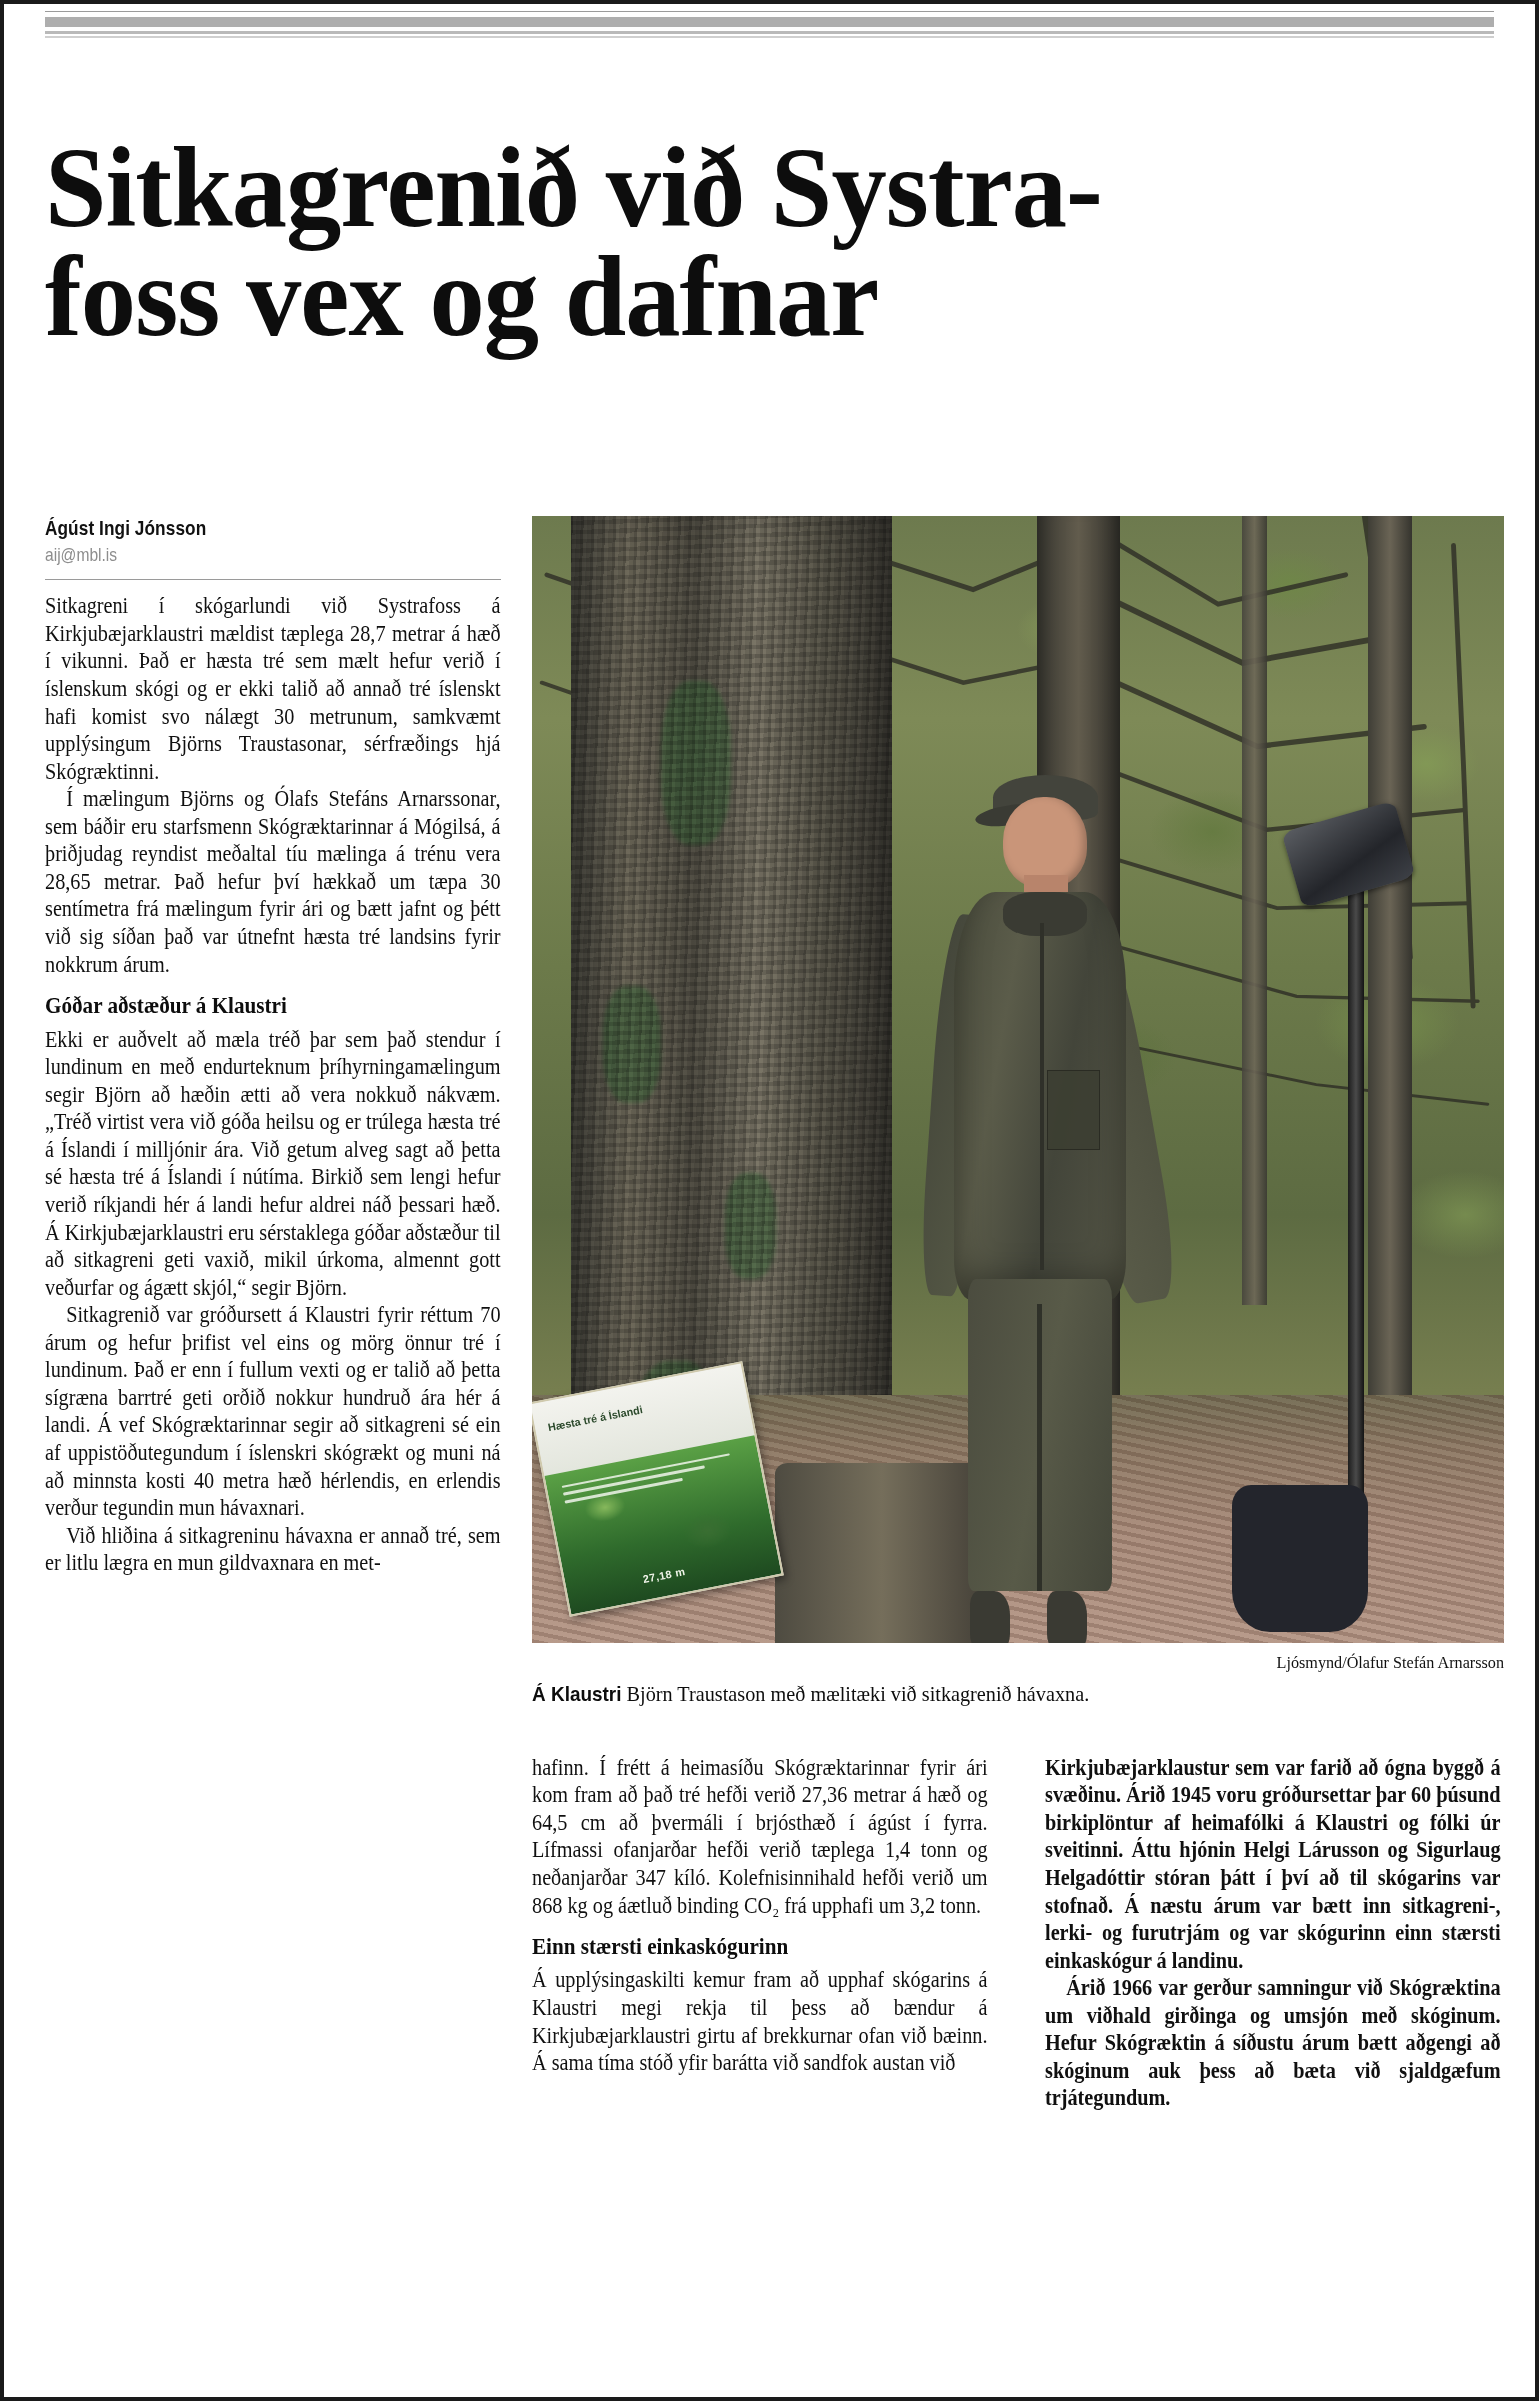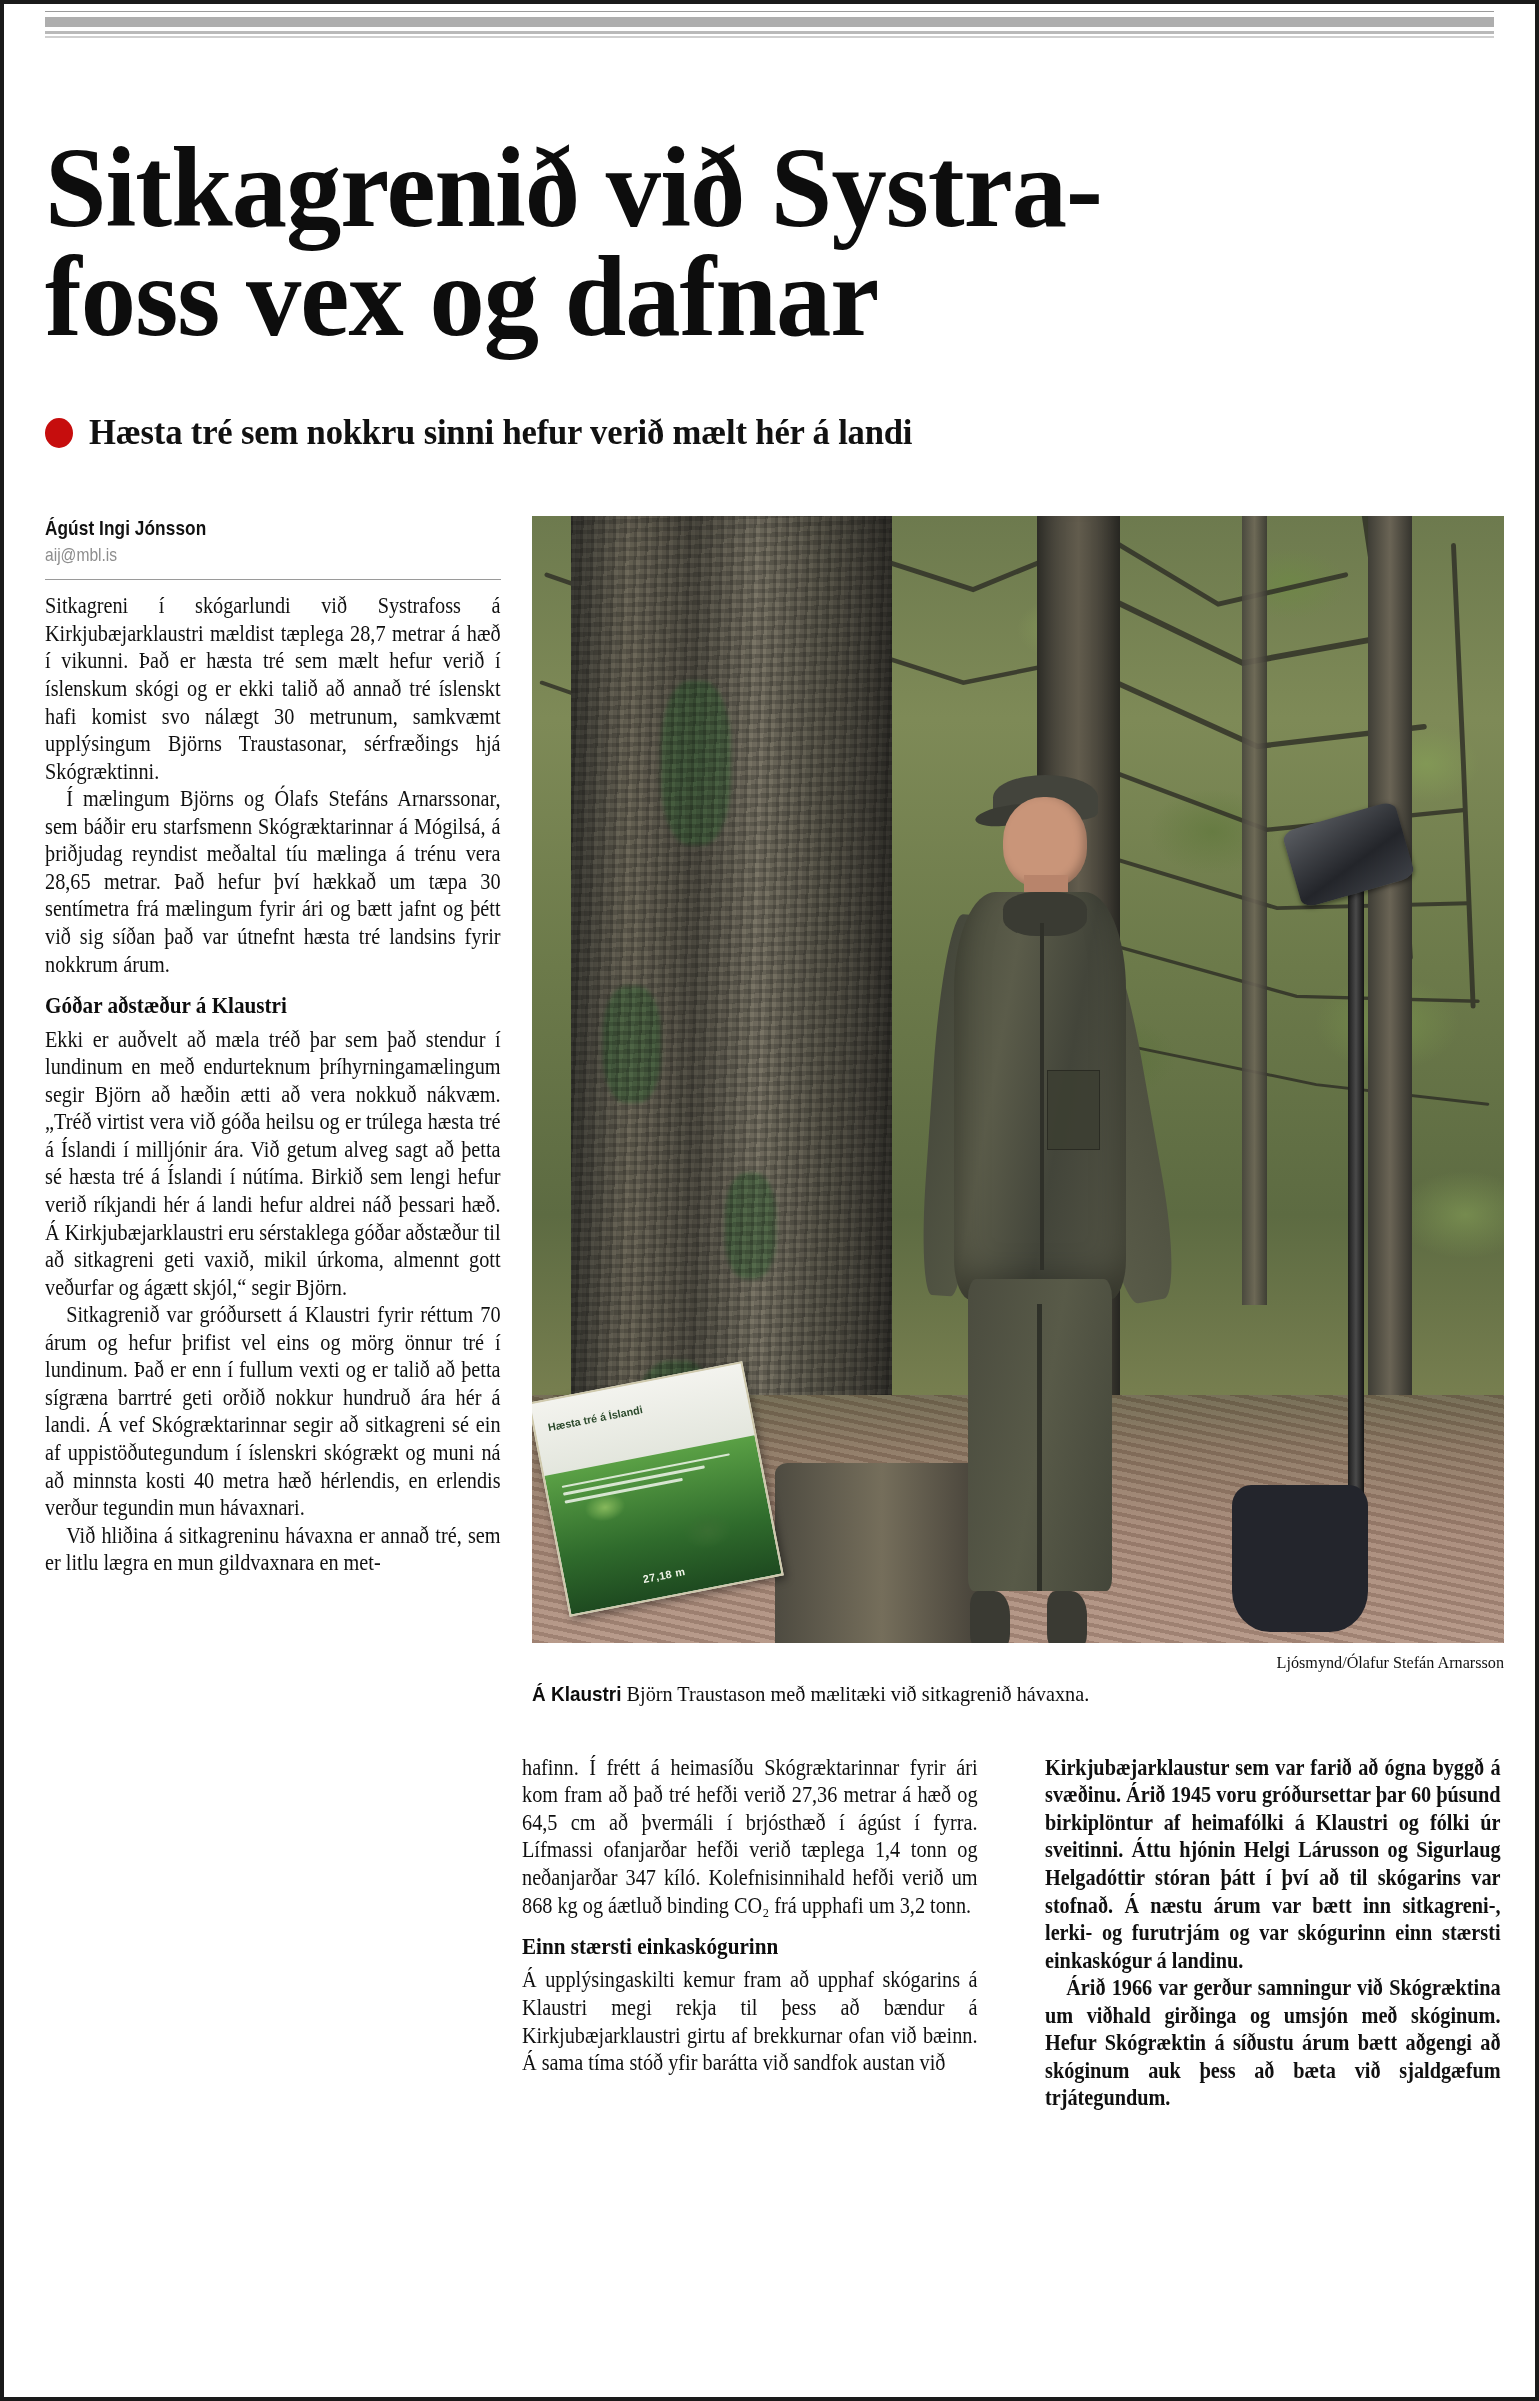--- a/index.html
+++ b/index.html
@@ -167,21 +167,21 @@
     transform-origin:left top;
     white-space:nowrap;
   }
   .photo-caption b {
     font-family:"Liberation Sans","DejaVu Sans",sans-serif;
     font-weight:700;
     font-size:20.6px;
   }
 
   
-  .col2 { position:absolute; left:477px; top:1225px; width:456px; }
+  .col2 { position:absolute; left:487px; top:1225px; width:456px; }
   .col3 { position:absolute; left:1000px; top:1225px; width:456px;font-weight:bold; }
 
   
   .sky {
     position:absolute; inset:0;
     background:
       linear-gradient(180deg,#6d7a4e 0%,#7e8a57 18%,#6c7a4a 40%,#5d6b42 62%,#7a8151 80%,#8d8f63 100%);
   }
   .foliage {
     position:absolute; inset:0;
@@ -411,24 +411,20 @@
       <div class="rule-thick"></div>
       <div class="rule-mid"></div>
       <div class="rule-thin2"></div>
     </div>
 
     <h1 class="headline">
       <span class="l1">Sitkagrenið við Systra-</span>
       <span class="l2">foss vex og dafnar</span>
     </h1>
 
-    <div class="kicker">
-      <span class="kicker-dot" style="background: rgb(198, 13, 13);"></span>
-      <span class="kicker-text">Hæsta tré sem nokkru sinni hefur verið mælt hér á landi</span>
-    </div>
 
     <div class="content">
 
       <div class="col1">
         <div class="byline-name">Ágúst Ingi Jónsson</div>
         <div class="byline-mail">aij@mbl.is</div>
         <div class="byline-rule"></div>
 
         <p class="body first">Sitkagreni í skógarlundi við Systrafoss á Kirkjubæjarklaustri mældist tæplega 28,7 metrar á hæð í vikunni. Það er hæsta tré sem mælt hefur verið í íslenskum skógi og er ekki talið að annað tré íslenskt hafi komist svo nálægt 30 metrunum, samkvæmt upplýsingum Björns Traustasonar, sérfræðings hjá Skógræktinni.</p>
         <p class="body">Í mælingum Björns og Ólafs Stefáns Arnarssonar, sem báðir eru starfsmenn Skógræktarinnar á Mógilsá, á þriðjudag reyndist meðaltal tíu mælinga á trénu vera 28,65 metrar. Það hefur því hækkað um tæpa 30 sentímetra frá mælingum fyrir ári og bætt jafnt og þétt við sig síðan það var útnefnt hæsta tré landsins fyrir nokkrum árum.</p>

